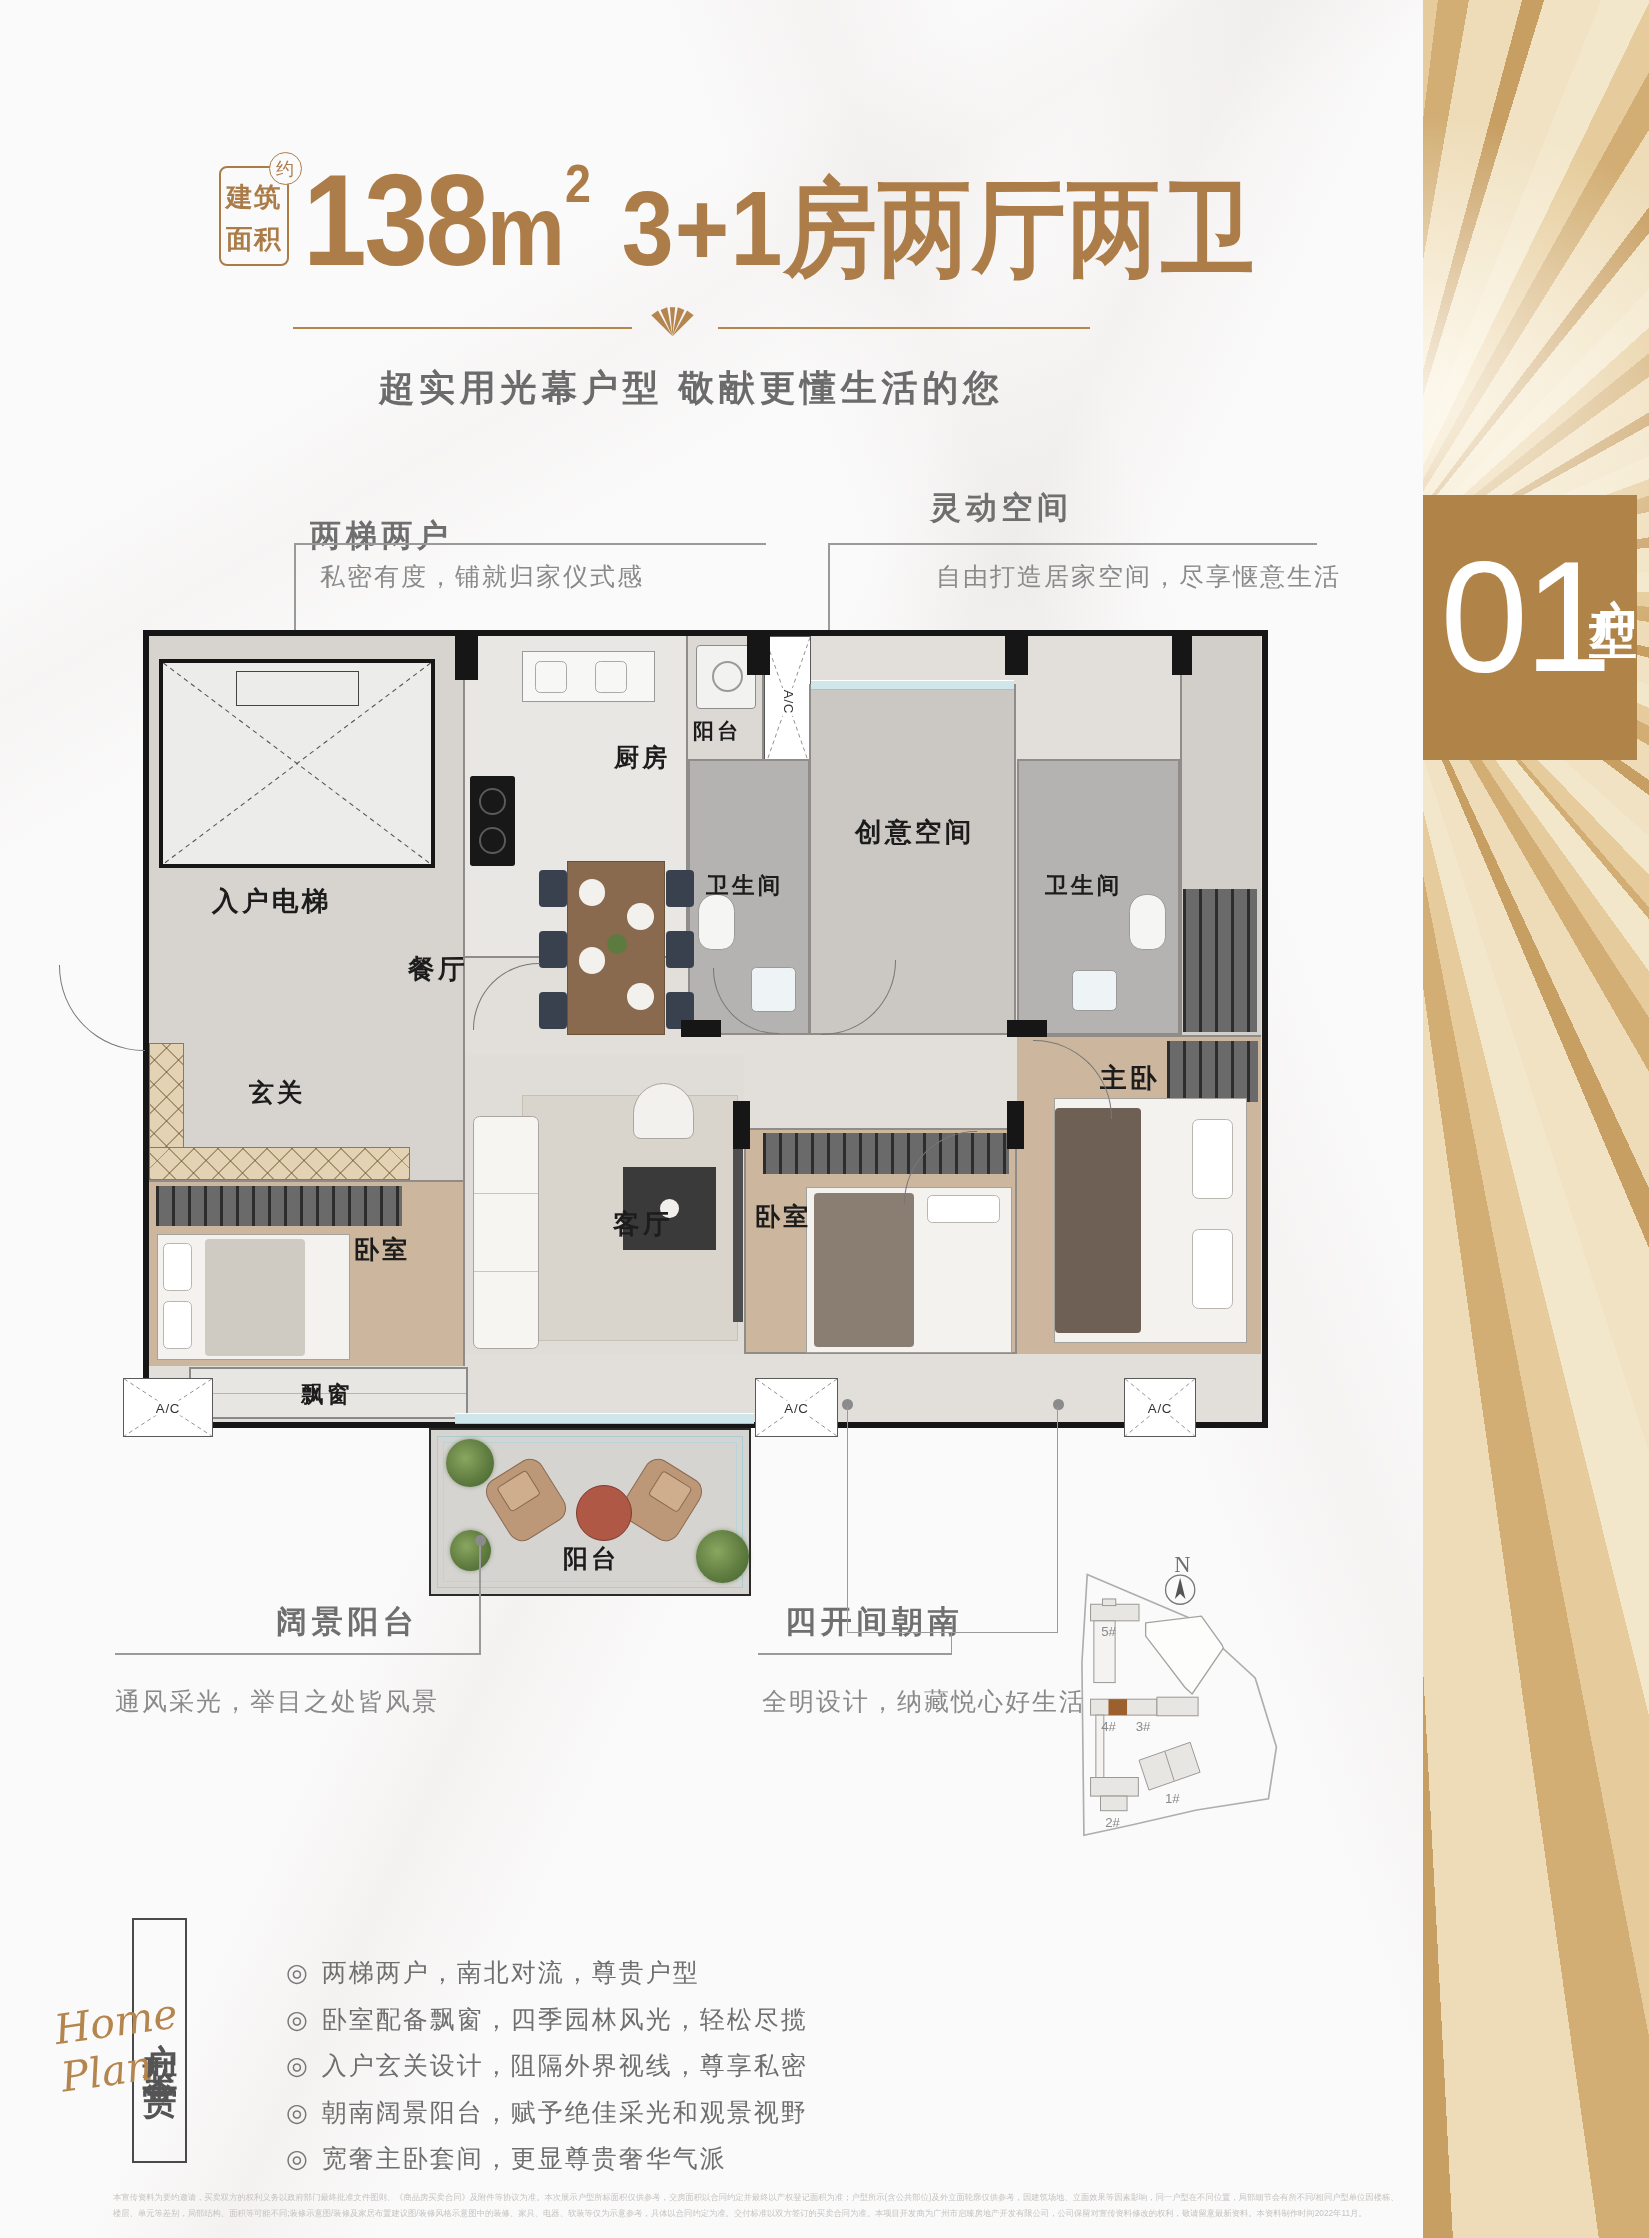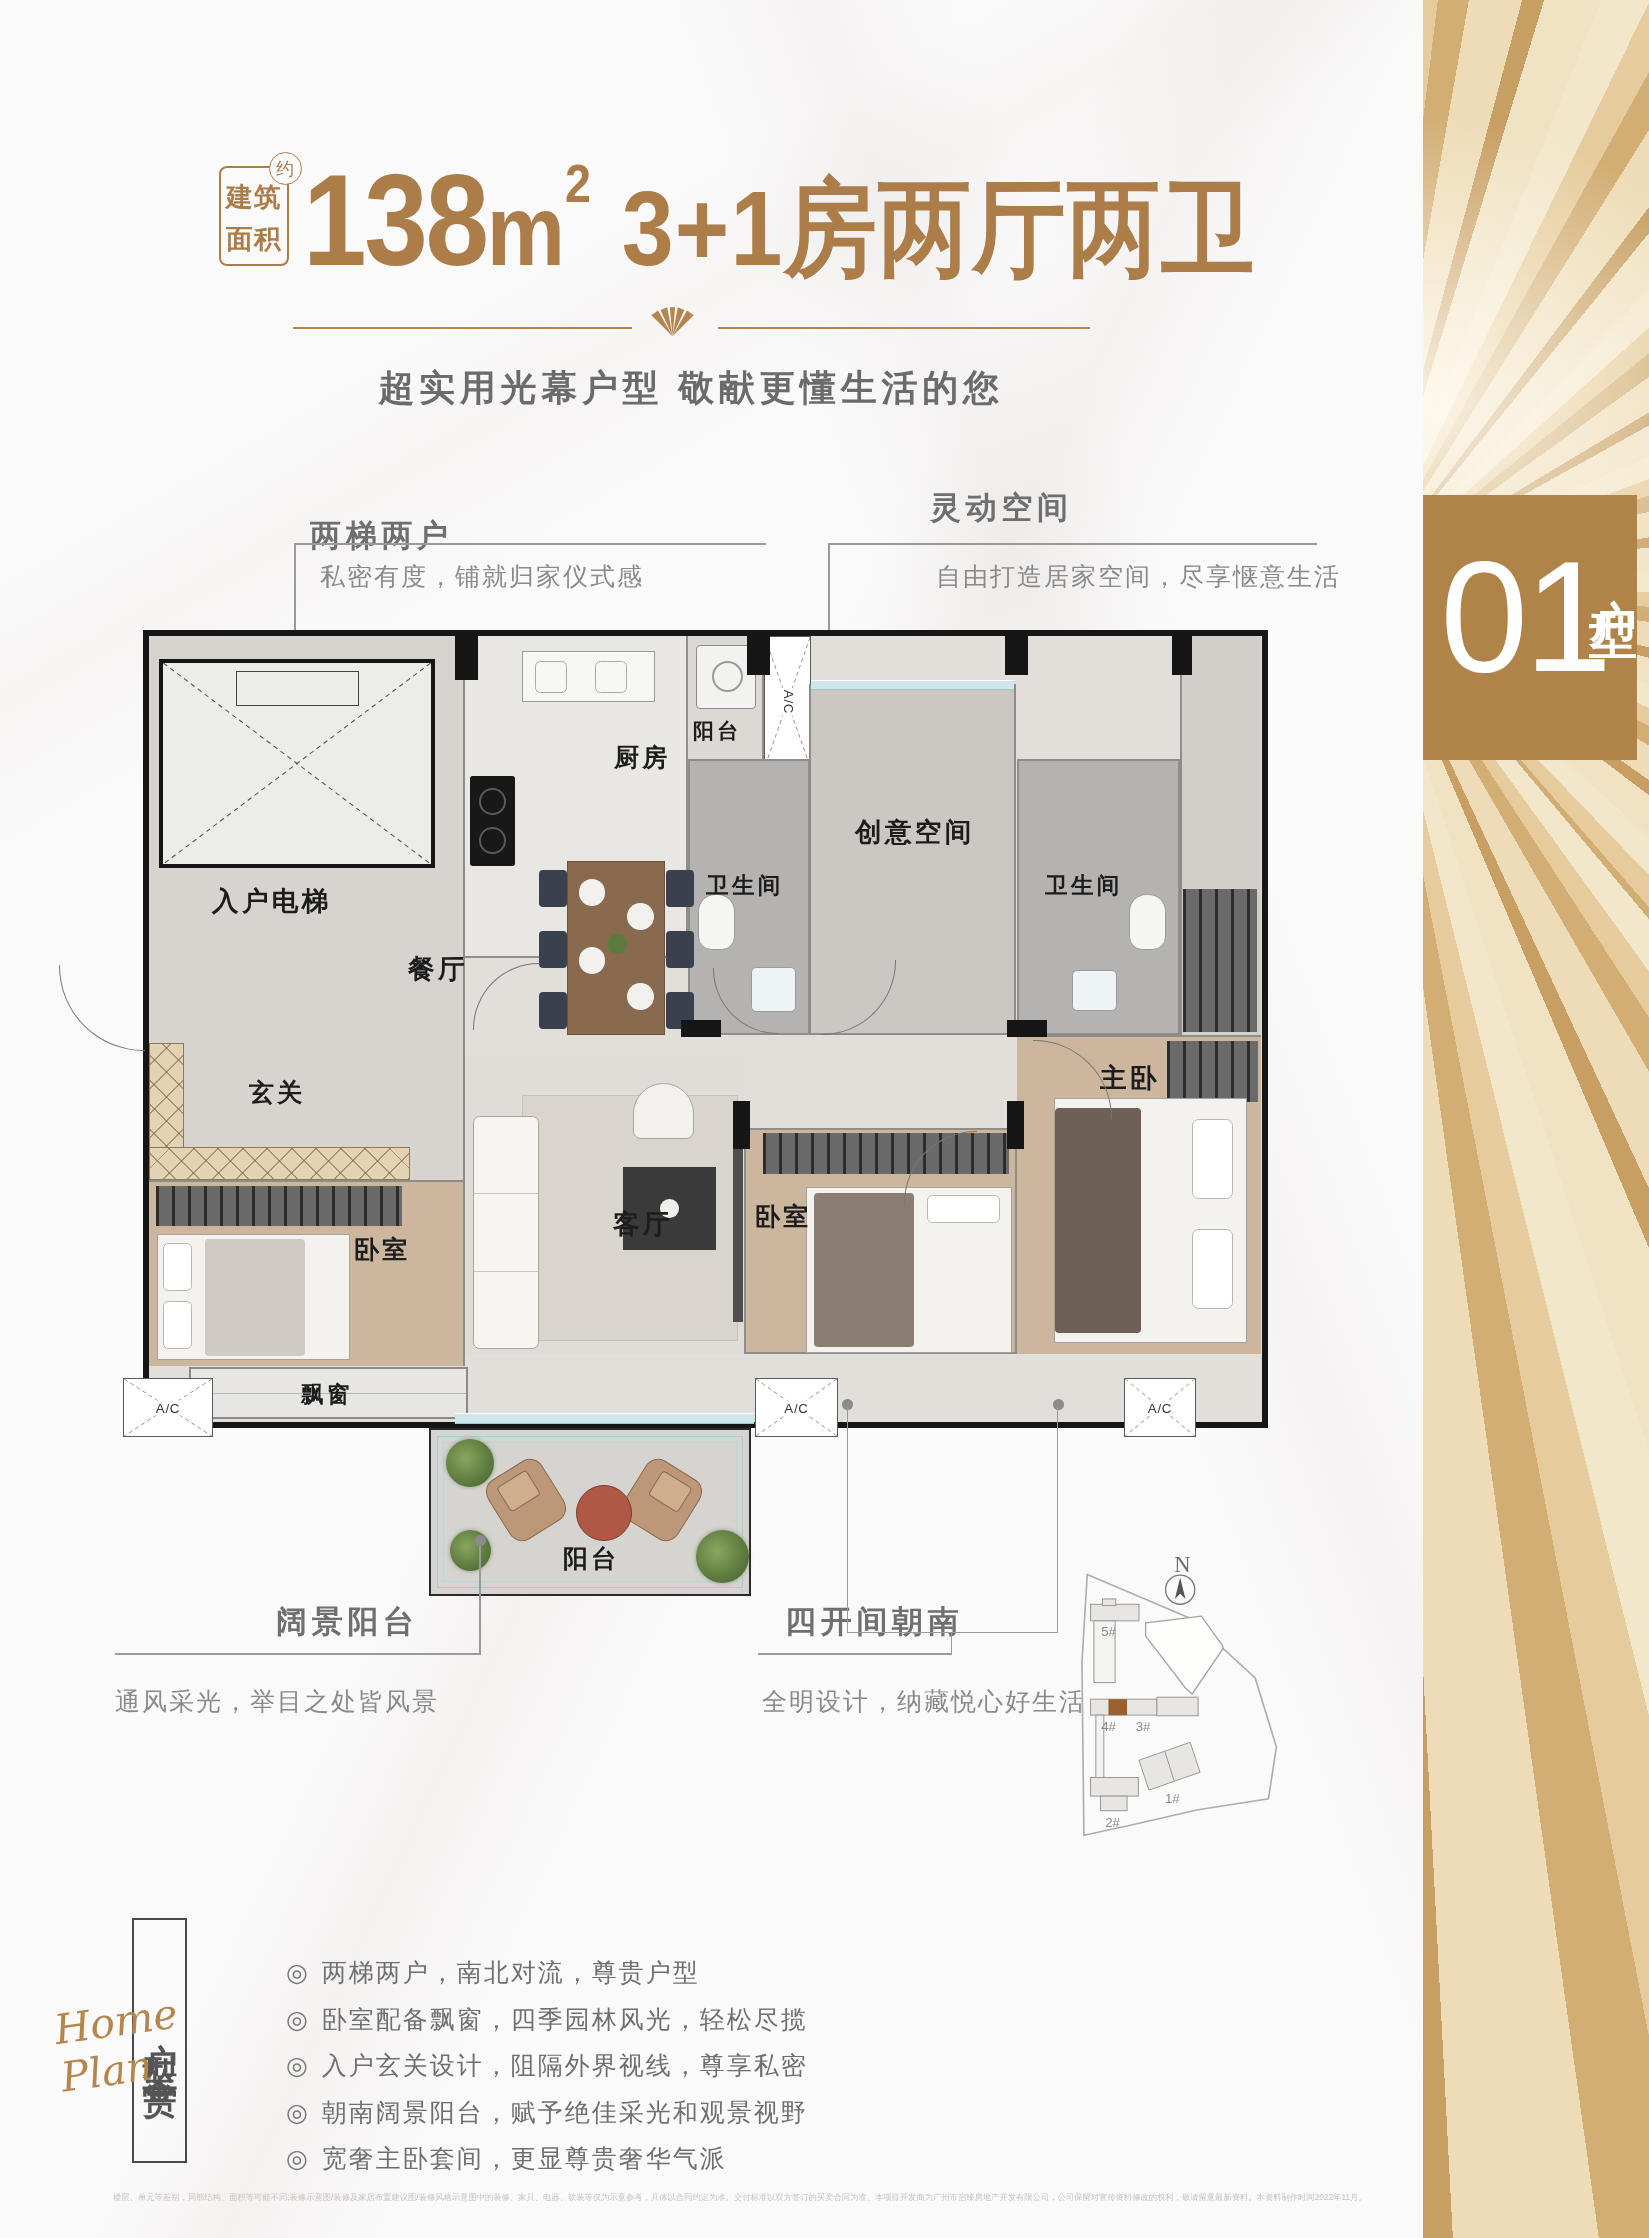--- a/index.html
+++ b/index.html
@@ -339,17 +339,18 @@
     <span style="color:#777;margin-right:12px;">◎</span><span>卧室配备飘窗，四季园林风光，轻松尽揽</span>
   </div>
   <div class="a" style="left:286px;top:2096px;font-size:25px;color:#6f6f6f;letter-spacing:2px;white-space:nowrap;text-align:right;">
     <span style="color:#777;margin-right:12px;">◎</span><span>朝南阔景阳台，赋予绝佳采光和观景视野</span>
   </div>
   <div class="a" style="left:286px;top:2142px;font-size:25px;color:#6f6f6f;letter-spacing:2px;white-space:nowrap;">
     <span style="color:#777;margin-right:12px;">◎</span><span>宽奢主卧套间，更显尊贵奢华气派</span>
   </div>
 
   <div class="a" style="left:113px;top:2189px;width:1300px;overflow:hidden;">
+    <div style="font-size:8.3px;color:#c6c3bf;line-height:16px;white-space:nowrap;">本宣传资料为要约邀请，买卖双方的权利义务以政府部门最终批准文件图则、《商品房买卖合同》及附件等协议为准。本次展示户型所标面积仅供参考，交房面积以合同约定并最终以产权登记面积为准；户型所示(含公共部位)及外立面轮廓仅供参考，因建筑场地、立面效果等因素影响，同一户型在不同位置，局部细节会有所不同/相同户型单位因楼栋、</div>
     <div style="font-size:8.3px;color:#c6c3bf;line-height:16px;white-space:nowrap;">楼层、单元等差别，局部结构、面积等可能不同;装修示意图/装修及家居布置建议图/装修风格示意图中的装修、家具、电器、软装等仅为示意参考，具体以合同约定为准。交付标准以双方签订的买卖合同为准。本项目开发商为广州市启臻房地产开发有限公司，公司保留对宣传资料修改的权利，敬请留意最新资料。本资料制作时间2022年11月。</div>
   </div>
 
 </div>
 
 
 </body></html>

